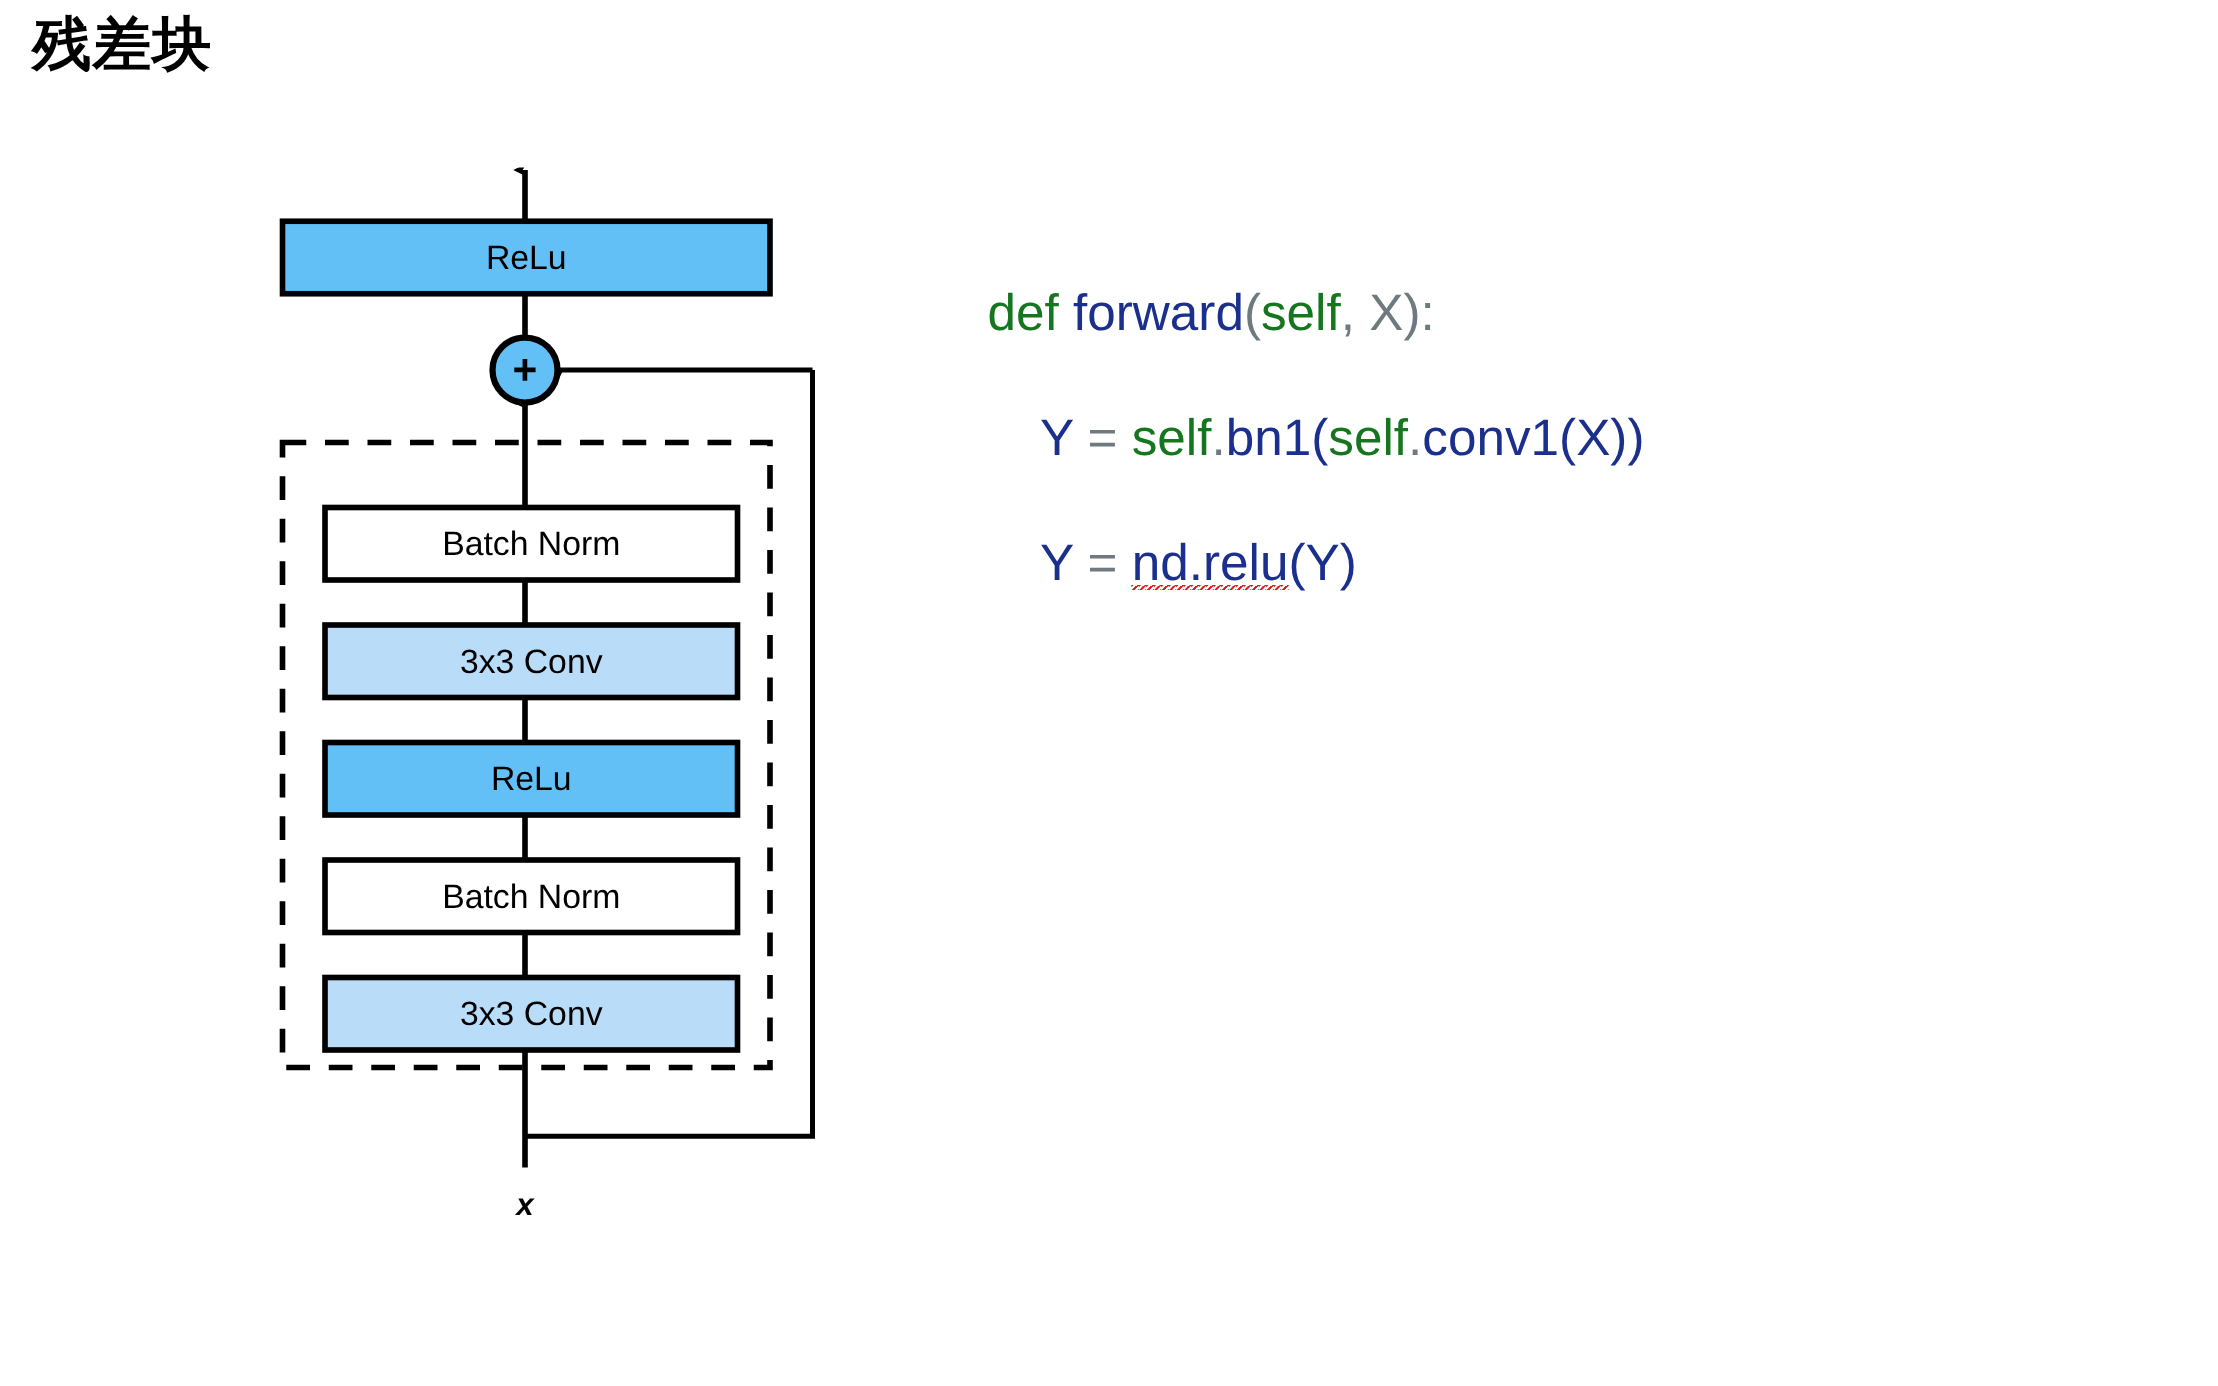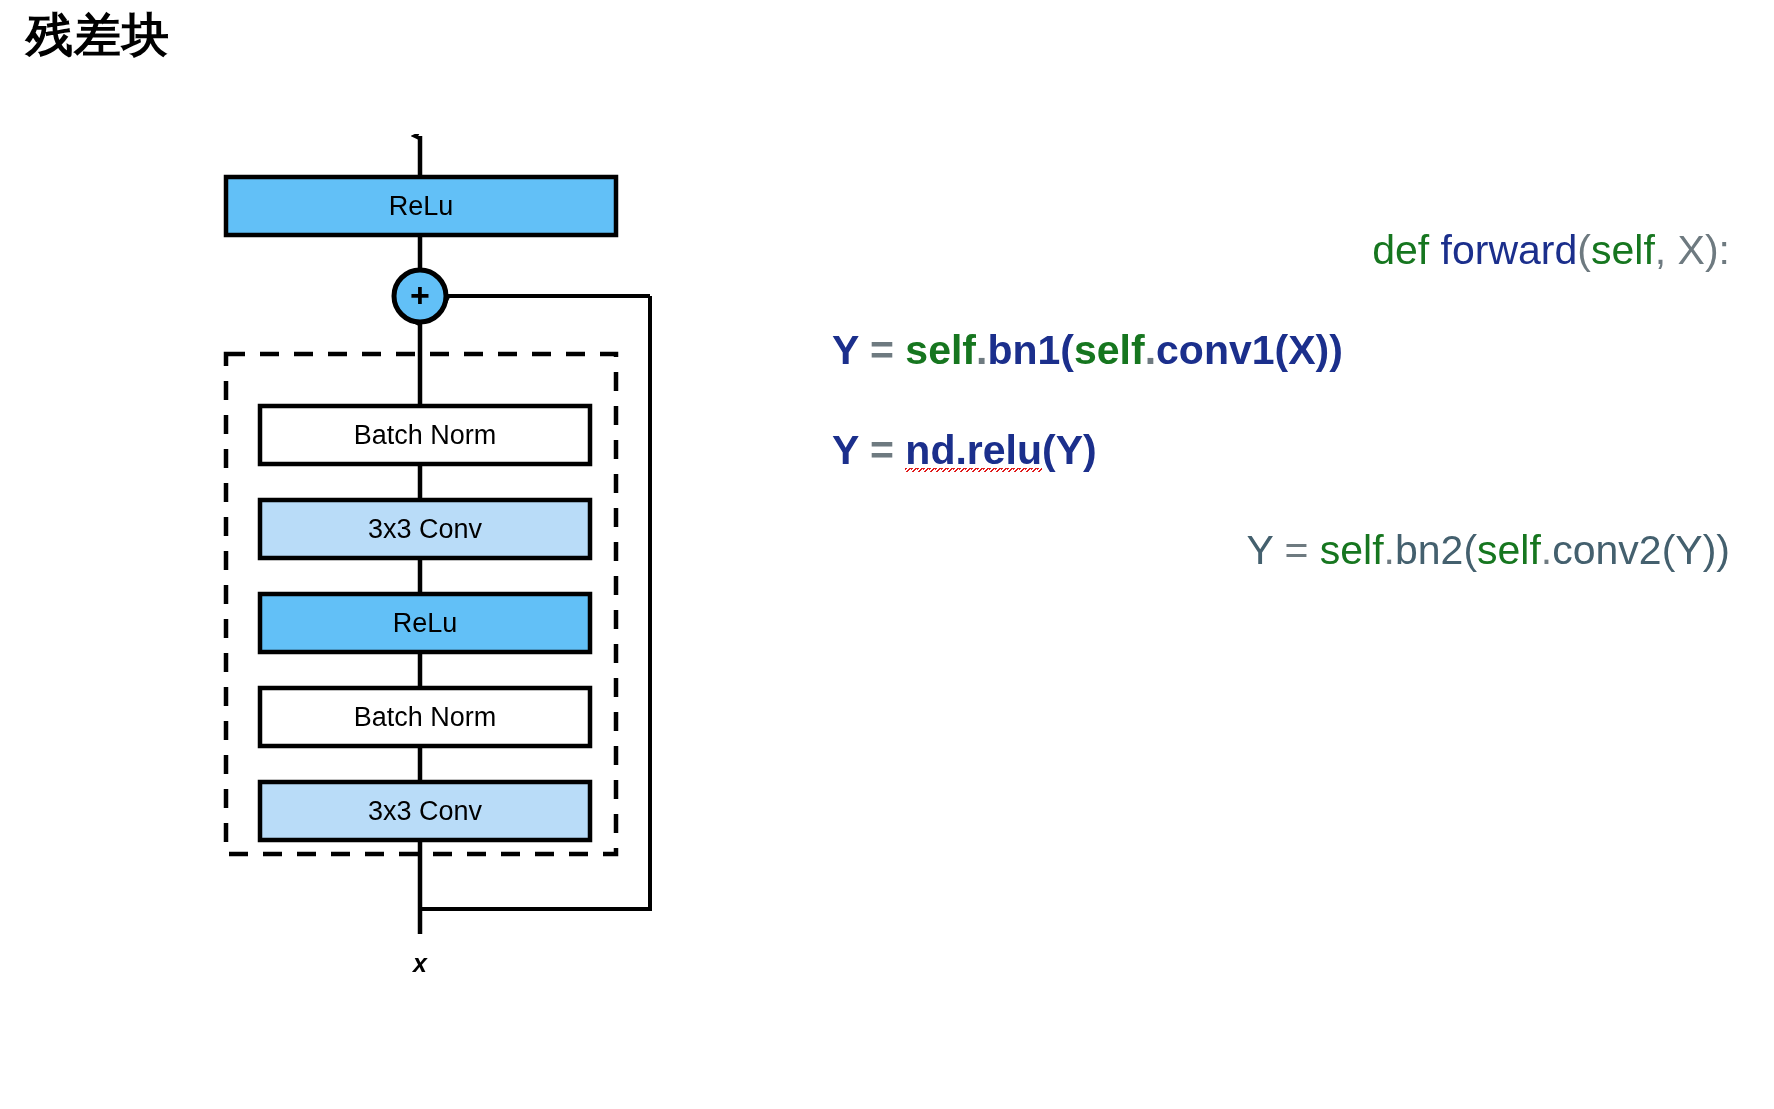--- a/index.html
+++ b/index.html
@@ -69,22 +69,22 @@
     top: 200px;
     width: 940px;
   }
   .code-line {
     font-family: "Liberation Sans", sans-serif;
     font-size: 41px;
     line-height: 100px;
     white-space: pre;
     color: #44606e;
   }
-  .ind0 { padding-left: 0px; text-align: right; }
-  .ind1 { padding-left: 42px; font-weight: bold; }
+  .ind0 { padding-left: 0px; }
+  .ind1 { padding-left: 42px; }
 
   .tok-kw     { color: #16761f; }
   .tok-fn     { color: #1b2f8c; }
   .tok-self   { color: #16761f; }
   .tok-attr   { color: #1b2f8c; }
   .tok-var    { color: #1b2f8c; }
   .tok-punct  { color: #6e7a80; }
   .tok-slate  { color: #44606e; }
   .tok-op     { color: #6e7a80; }
 
@@ -162,15 +162,14 @@
 
     <text class="x-label" x="240" y="838">x</text>
   </svg>
 </div>
 
 <div class="code-panel">
   <div id="code-lines">
       <div class="code-line ind0"><span class="tok-kw">def </span><span class="tok-fn">forward</span><span class="tok-punct">(</span><span class="tok-self">self</span><span class="tok-punct">, </span><span class="tok-punct">X</span><span class="tok-punct">):</span></div>
       <div class="code-line ind1"><span class="tok-var">Y</span><span class="tok-op"> = </span><span class="tok-self">self</span><span class="tok-punct">.</span><span class="tok-attr">bn1</span><span class="tok-attr">(</span><span class="tok-self">self</span><span class="tok-punct">.</span><span class="tok-attr">conv1</span><span class="tok-attr">(X))</span></div>
       <div class="code-line ind1"><span class="tok-var">Y</span><span class="tok-op"> = </span><span class="tok-var misspell">nd.relu</span><span class="tok-var">(Y)</span></div>
-      <div class="code-line ind0"><span class="tok-slate">Y</span><span class="tok-op"> = </span><span class="tok-self">self</span><span class="tok-punct">.</span><span class="tok-slate">bn2</span><span class="tok-slate">(</span><span class="tok-self">self</span><span class="tok-punct">.</span><span class="tok-slate">conv2</span><span class="tok-slate">(Y))</span></div>
     </div>
 </div>
 
 </body></html>

